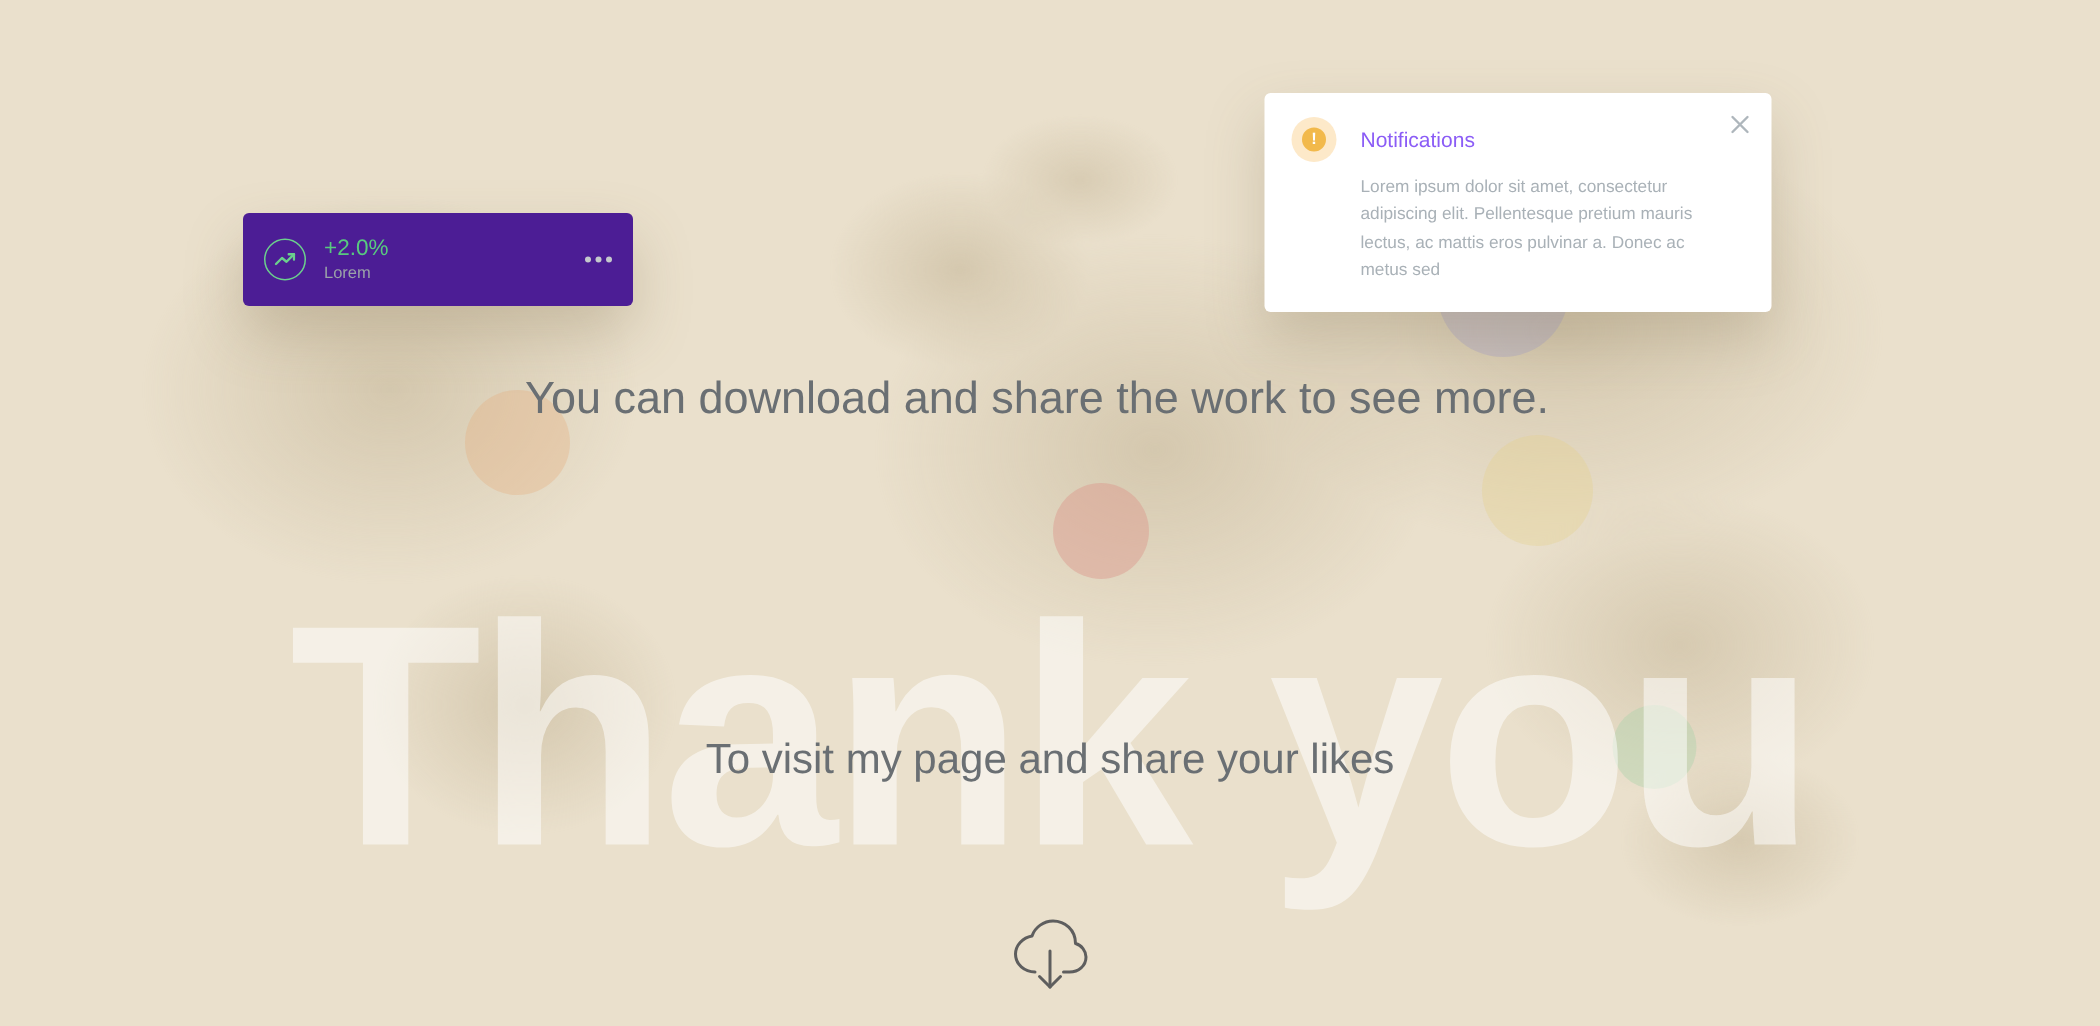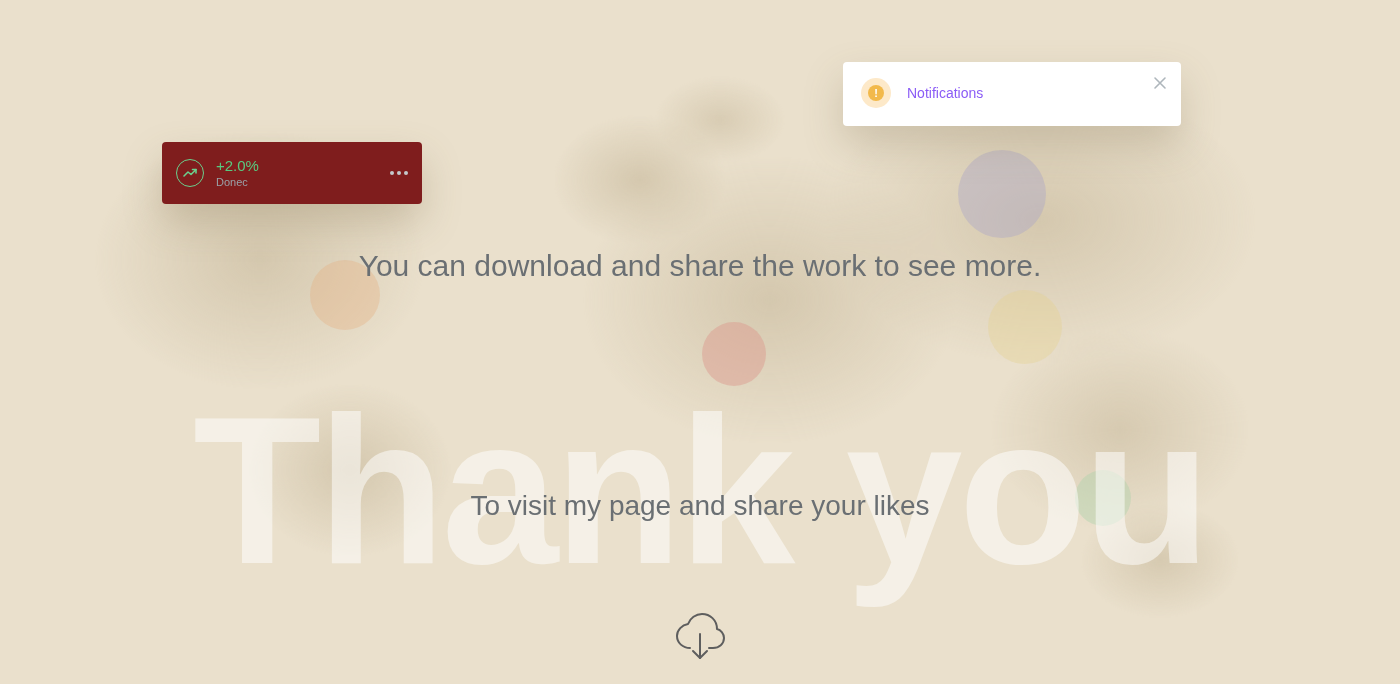--- a/index.html
+++ b/index.html
@@ -30,21 +30,21 @@
   .dot.orange { left:310px; top:260px; width:70px; height:70px; background:rgba(230,170,120,.32); }
   .dot.pink   { left:702px; top:322px; width:64px; height:64px; background:rgba(220,150,140,.45); }
   .dot.purple { left:958px; top:150px; width:88px; height:88px; background:rgba(170,165,200,.40); }
   .dot.yellow { left:988px; top:290px; width:74px; height:74px; background:rgba(230,210,140,.35); }
   .dot.green  { left:1075px; top:470px; width:56px; height:56px; background:rgba(170,210,170,.40); }
 
   
   .stat-card {
     position:absolute; left:162px; top:142px;
     width:260px; height:62px;
-    background:#7f1d1d; border-radius:4px;
+    background:#4c1d95; border-radius:4px;
     box-shadow:0 18px 38px rgba(121,103,70,.28);
     display:flex; align-items:center; padding:0 14px;
   }
   .stat-icon {
     width:28px; height:28px; flex:0 0 28px;
     border:1.5px solid #6bcf8d; border-radius:50%;
     display:flex; align-items:center; justify-content:center;
     color:#6bcf8d;
   }
   .stat-text { margin-left:12px; line-height:1.15; }
@@ -76,21 +76,21 @@
   .notif-body { margin-left:46px; margin-top:8px; color:#a9b1b7; font-size:11.5px; line-height:1.6; }
   .notif-close {
     position:absolute; top:12px; right:12px;
     width:18px; height:18px; cursor:pointer;
     color:#aeb6bc;
   }
 
   
   .headline {
     position:absolute; left:50%; top:247px; transform:translateX(-50%);
-    width:700px; text-align:center;
+    width:700px; text-align:left;
     color:#6a6f73; font-size:30px; line-height:1.25; font-weight:400;
   }
   .thankyou {
     position:absolute; left:50%; top:370px; transform:translateX(-50%);
     white-space:nowrap; pointer-events:none; user-select:none;
     color:rgba(255,255,255,.52);
     font-size:210px; font-weight:700; letter-spacing:-4px;
   }
   .subline {
     position:absolute; left:50%; top:490px; transform:translateX(-50%);
@@ -116,36 +116,37 @@
 
 <div class="stat-card">
   <div class="stat-icon">
     <svg width="14" height="10" viewBox="0 0 14 10" fill="none" stroke="currentColor" stroke-width="1.6" stroke-linecap="round" stroke-linejoin="round">
       <path d="M1 8 L5 4 L8 6.5 L13 1.5"></path>
       <path d="M9.5 1.5 H13 V5"></path>
     </svg>
   </div>
   <div class="stat-text">
     <div class="stat-value">+2.0%</div>
-    <div class="stat-label">Donec</div>
+    <div class="stat-label">Lorem</div>
   </div>
   <div class="stat-more">
     <span></span>
       <span></span>
       <span></span>
   </div>
 </div>
 
 <div class="notif-card">
   <div class="notif-head">
     <div class="notif-icon">
       <div class="notif-icon-inner">!</div>
     </div>
     <div class="notif-title">Notifications</div>
   </div>
+  <div class="notif-body">Lorem ipsum dolor sit amet, consectetur adipiscing elit. Pellentesque pretium mauris lectus, ac mattis eros pulvinar a. Donec ac metus sed</div>
   <div class="notif-close">
     <svg viewBox="0 0 18 18" width="18" height="18" stroke="currentColor" stroke-width="1.6" stroke-linecap="round">
       <path d="M4 4 L14 14 M14 4 L4 14"></path>
     </svg>
   </div>
 </div>
 
 <div class="headline">You can download and share the work to see more.</div>
 <div class="thankyou">Thank you</div>
 <div class="subline">To visit my page and share your likes</div>

